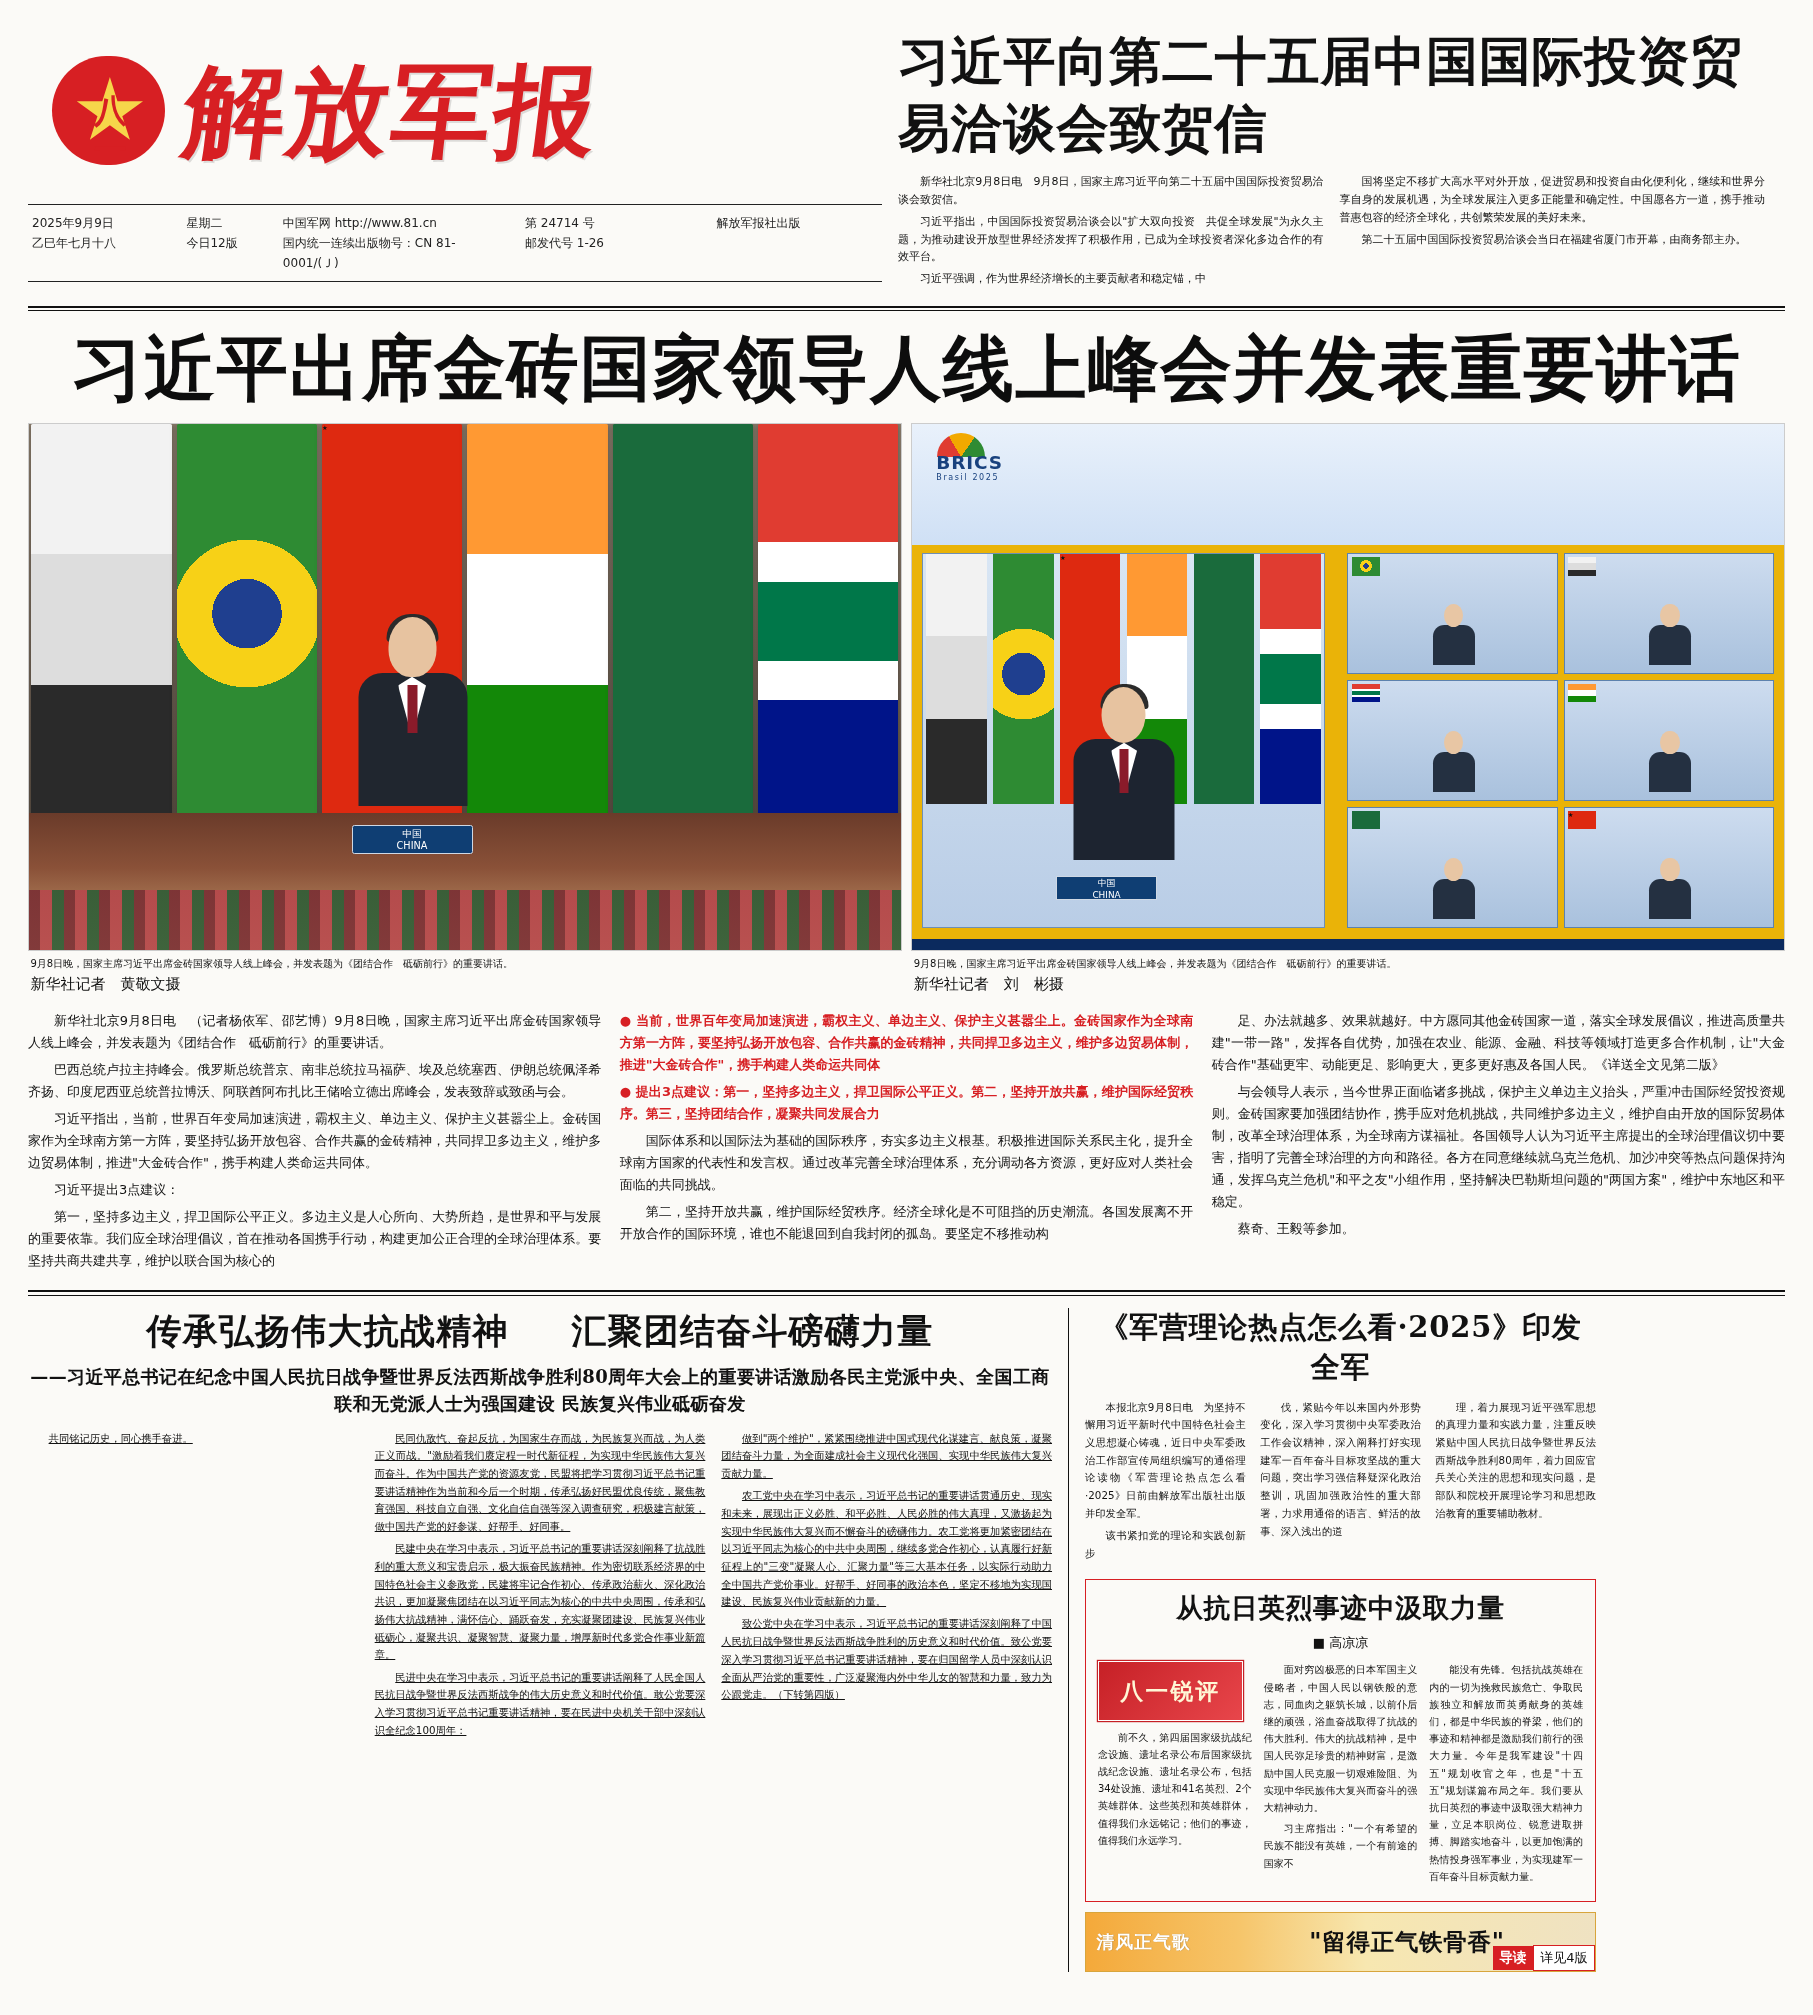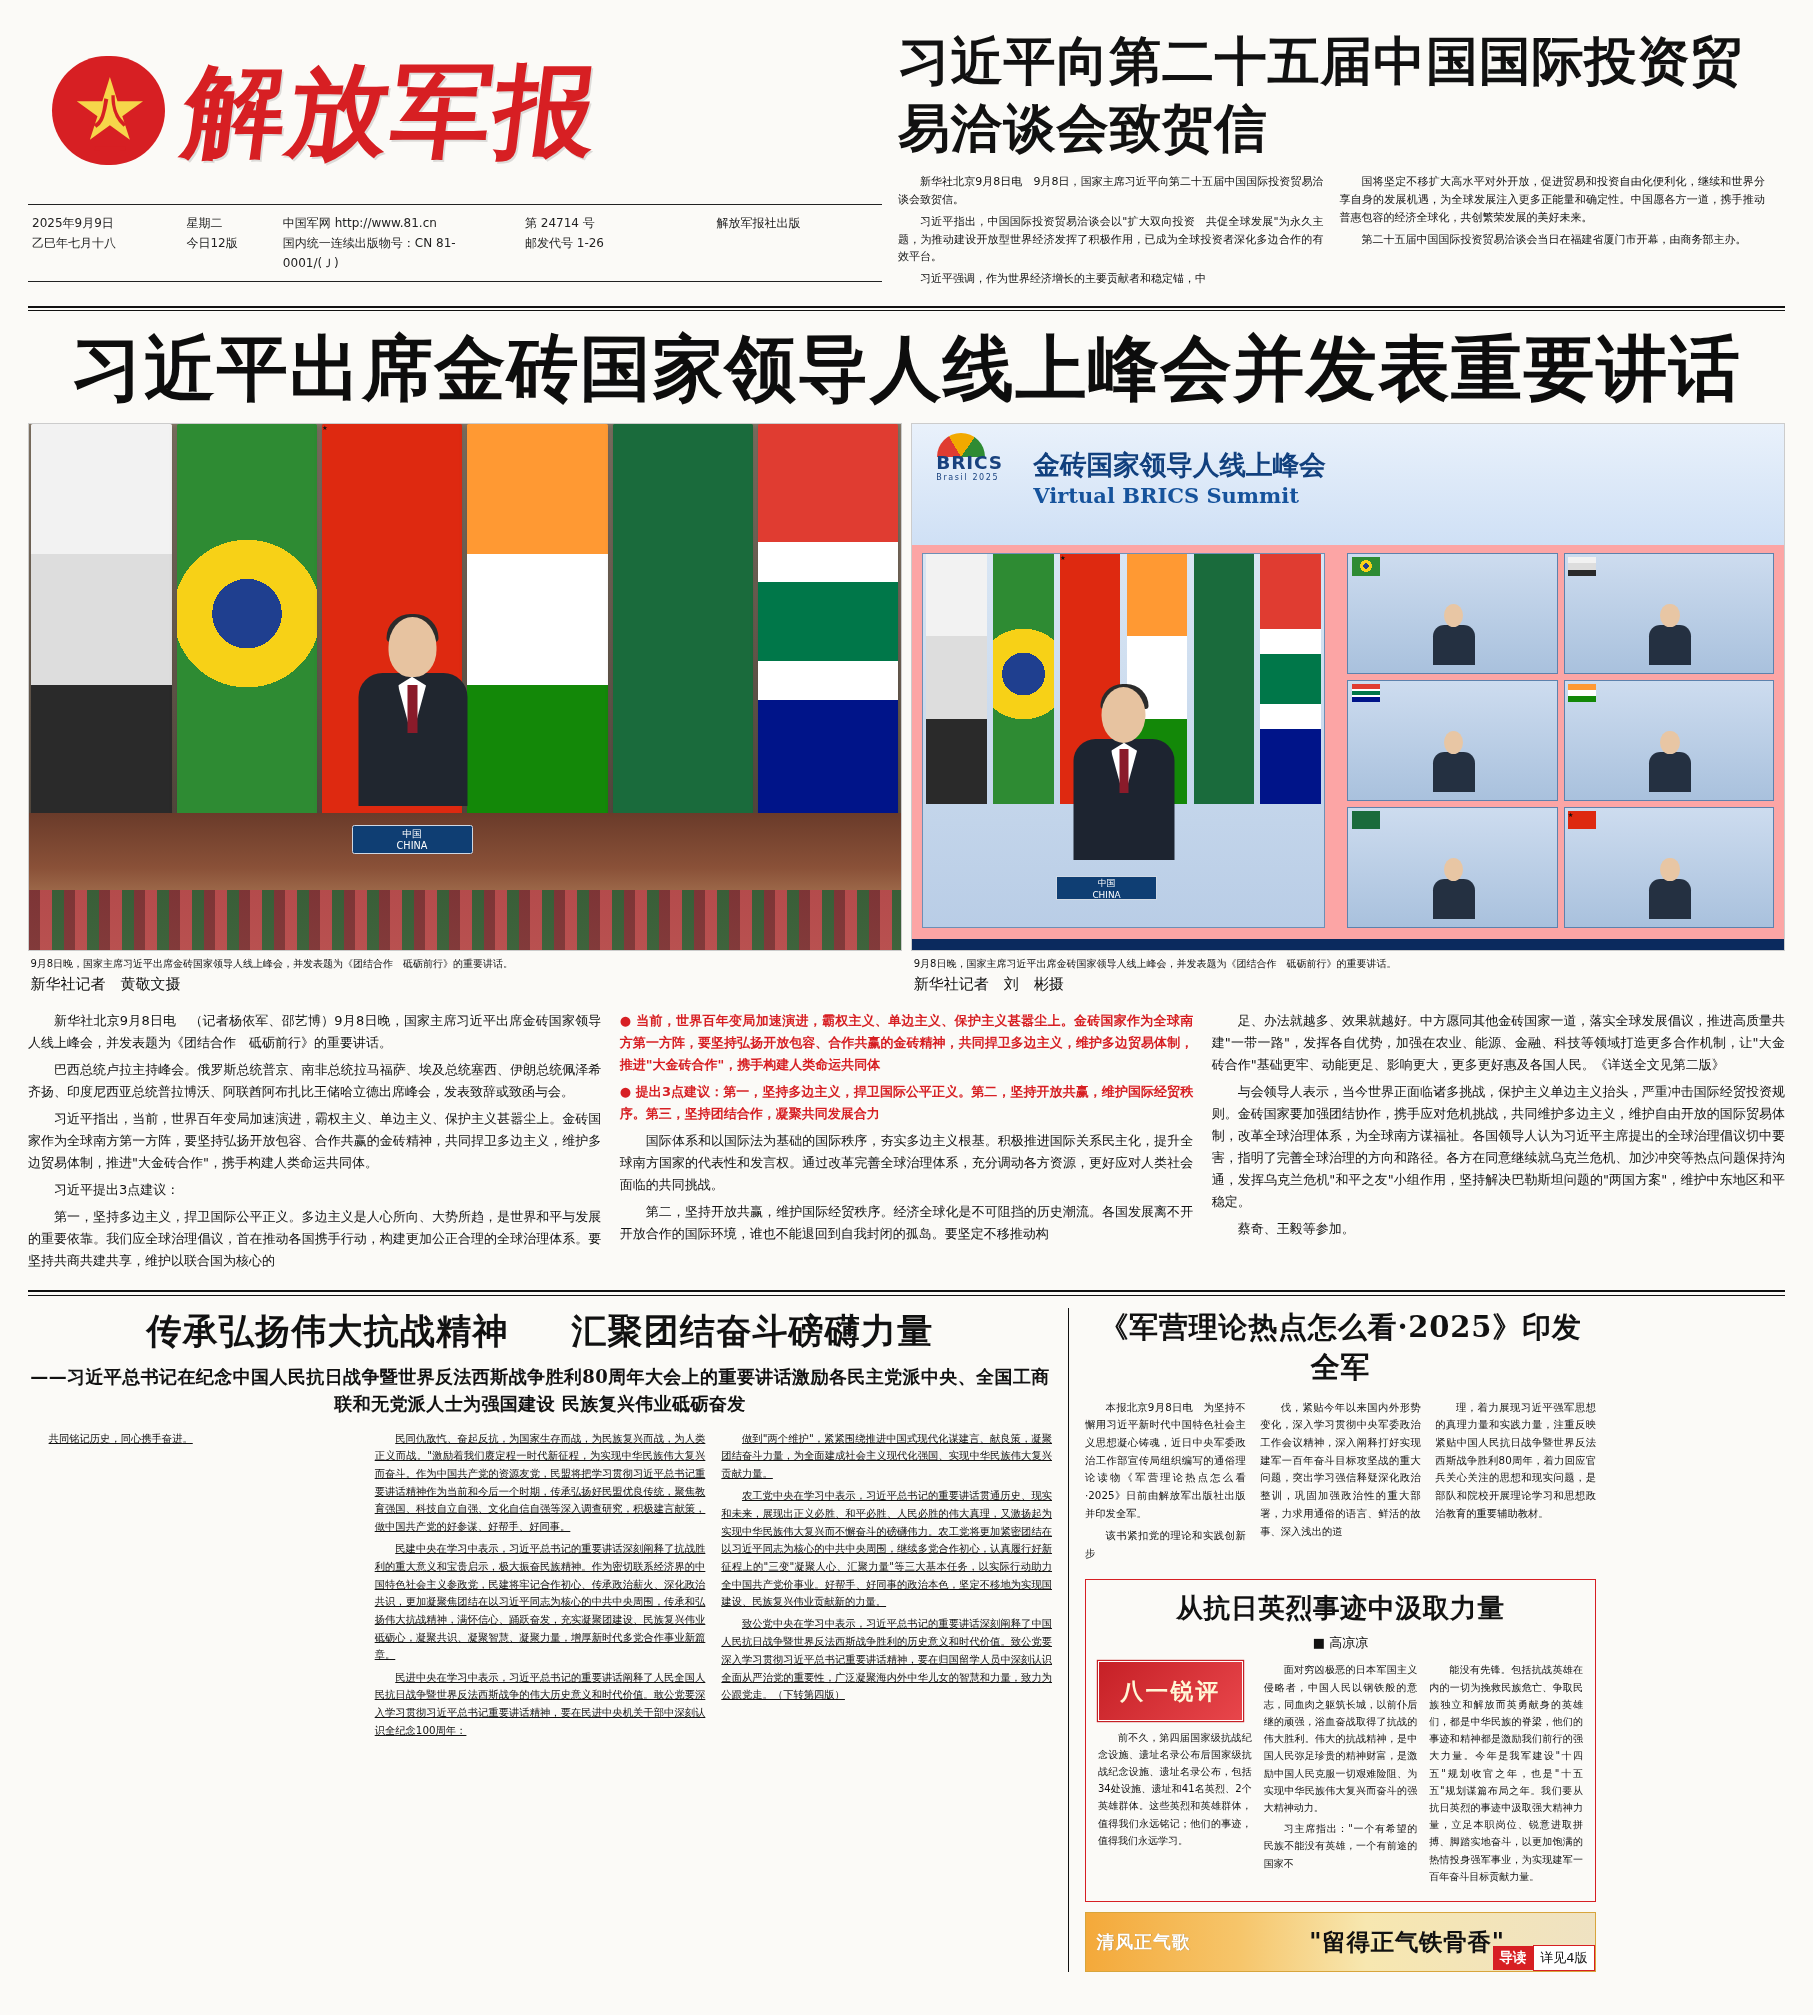--- a/index.html
+++ b/index.html
@@ -95,21 +95,21 @@
      background:repeating-linear-gradient(90deg,#7a2f34 0 11.3px,#b7484c 11.3px 22.6px,#2f5d36 22.6px 35px); opacity:.9;}
   .p1 .person { position:absolute; left:44%; top:193px; width:133px; height:185px; transform:translateX(-50%);}
   .p1 .head { position:absolute; left:42px; top:0; width:48px; height:60px; background:#e7c3a0; border-radius:50% 50% 45% 45%; }
   .p1 .hair { position:absolute; left:40px; top:-3.2px; width:52px; height:28px; background:#2b2b2b; border-radius:24px 24px 4px 4px;}
   .p1 .suit { position:absolute; left:12px; top:56px; width:109px; height:133px; background:#20262f; border-radius:24px 24px 0 0;}
   .p1 .shirt { position:absolute; left:52px; top:60px; width:28px; height:48px; background:#fff; clip-path:polygon(50% 0,100% 18%,62% 100%,38% 100%,0 18%); }
   .p1 .tie { position:absolute; left:61px; top:68px; width:10.5px; height:48px; background:#8a1b2a; }
   .p1 .plate { position:absolute; left:37%; top:401px; width:121px; height:29px; background:#0f3e73; border:1.2px solid #cfd8e4; border-radius:2.4px; color:#fff; font-size:9.7px; text-align:center; line-height:1.25; padding-top:2.4px;}
 
   
-  .p2 { background:#fca5a5; }
+  .p2 { background:#eab308; }
   .p2 .top { position:absolute; left:0; top:0; width:100%; height:121px; background:linear-gradient(180deg,#e9f1fb,#cfe0f5);}
   .p2 .brics { position:absolute; left:24px; top:28px; font-size:18.5px; color:#18417e; font-weight:700; letter-spacing:0.8px;}
   .p2 .brics small { display:block; font-size:8px; letter-spacing:1.6px; font-weight:400;}
   .p2 .fan { position:absolute; left:25px; top:8.9px; width:48px; height:24px;
      background:conic-gradient(from 200deg at 50% 100%, #1b6fc1 0 18%, #e03c31 18% 36%, #f2a900 36% 54%, #2e8b33 54% 72%, #7a3fa0 72% 90%, transparent 90%);
      border-radius:28px 28px 0 0;}
   .p2 .tt { position:absolute; left:121px; top:23.4px; color:#11407e; font-family:"DejaVu Serif","Liberation Serif",serif; font-weight:700; font-size:26.6px;}
   .p2 .tt small { display:block; font-size:21px; color:#16539c; }
   .p2 .mainpane { position:absolute; left:9.7px; top:129px; width:403px; height:375px; background:linear-gradient(180deg,#d9e6f4,#b9cde6); border:1.6px solid #6e8fb5;}
   .p2 .mp-flags { position:absolute; left:0; top:0; width:100%; height:250px; display:flex; }
@@ -284,24 +284,20 @@
     </div>
 
     <div class="photo-box">
       <div class="photo p2">
         <div class="top"></div>
         <div class="fan"></div>
         <div class="brics">
           <span>BRICS</span>
           <small>Brasil 2025</small>
         </div>
-        <div class="tt">
-          <span>金砖国家领导人线上峰会</span>
-          <small>Virtual BRICS Summit</small>
-        </div>
         <div class="mainpane">
           <div class="mp-flags">
             <div class="f-eg"></div>
               <div class="f-br"></div>
               <div class="f-cn"></div>
             <div class="f-in"></div>
               <div class="f-sa"></div>
               <div class="f-za"></div>
           </div>
           <div class="mp-person">

